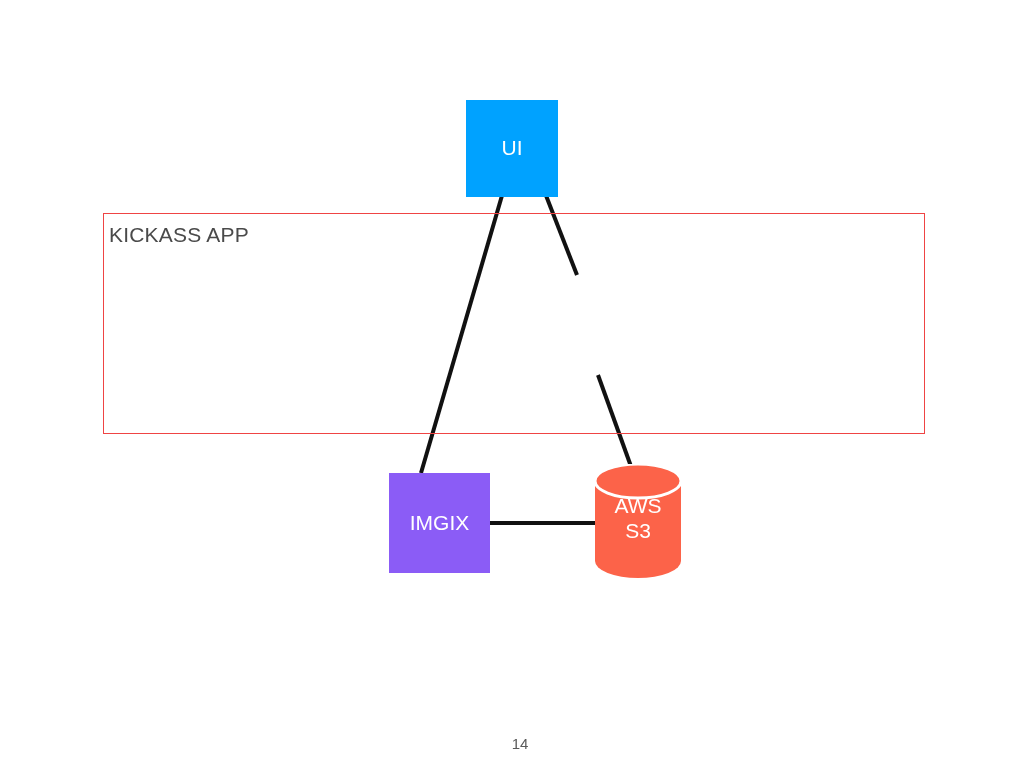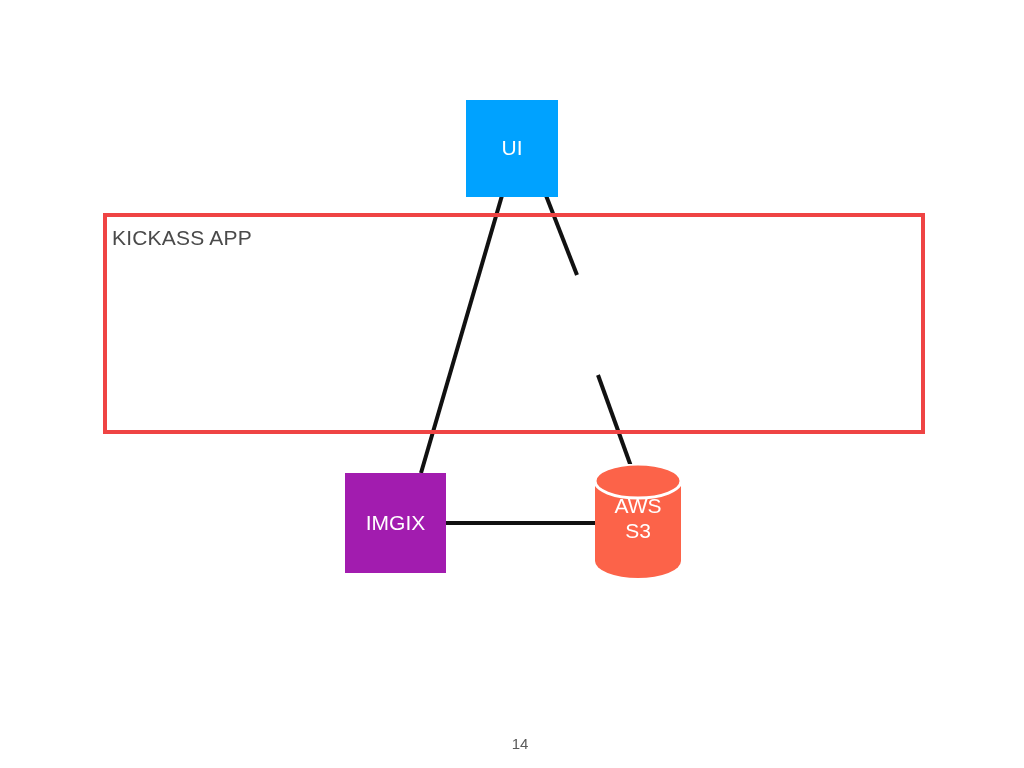--- a/index.html
+++ b/index.html
@@ -31,21 +31,21 @@
     display: flex;
     align-items: center;
     justify-content: center;
     text-align: center;
     color: #ffffff;
     line-height: 1.18;
     box-sizing: border-box;
     white-space: pre-line;
   }
   .node.blue   { background: #00a2ff; }
-  .node.salmon { background: #a21caf; }
+  .node.salmon { background: #8b5cf6; margin-left: 44px; }
 
   #node-ui {
     left: 466px;
     top: 72px;
     width: 92px;
     height: 97px;
     font-size: 21px;
     margin-top: 28px;
   }
   #node-files-handler {
@@ -62,21 +62,21 @@
     height: 100px;
     font-size: 21px;
   }
 
   #group-kickass-app {
     position: absolute;
     left: 103px;
     top: 213px;
     width: 822px;
     height: 221px;
-    border: 4px solid #ef4444;
+    border: 1px solid #ef4444;
     background: transparent;
     box-sizing: border-box;
   }
   #group-kickass-app-label {
     position: absolute;
     left: 5px;
     top: 9px;
     font-size: 21px;
     color: #4a4a4a;
     letter-spacing: 0.2px;

